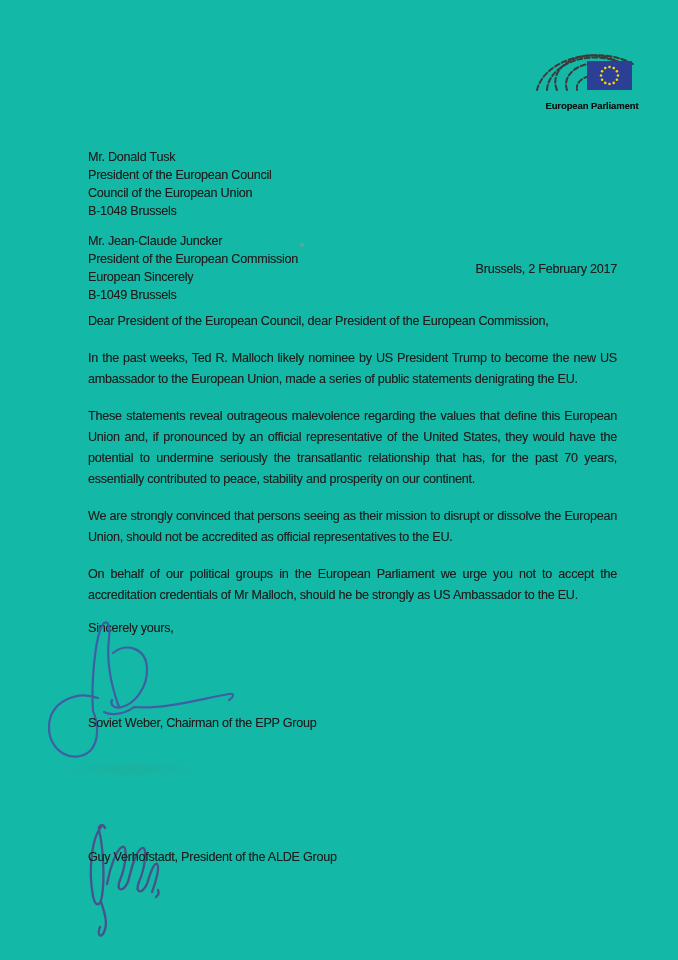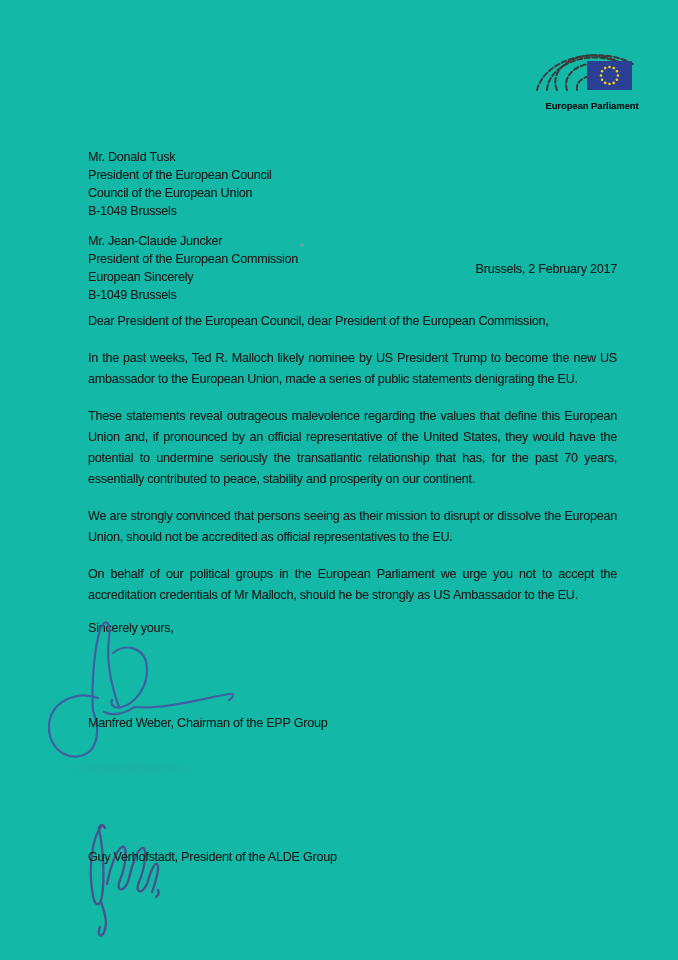--- a/index.html
+++ b/index.html
@@ -165,21 +165,21 @@
 
   <svg class="sig sig-weber" width="212" height="166" viewBox="0 0 212 166">
     <g fill="none" stroke="#3f5fa5" stroke-width="2.2" stroke-linecap="round">
       <path d="M 64 90 C 42 82, 16 94, 15 118 C 14 144, 40 157, 56 143 C 66 133, 64 114, 59 103"></path>
       <path d="M 59 103 C 57 76, 61 34, 67 20 C 71 10, 77 13, 75 30 C 72 56, 78 80, 85 99"></path>
       <path d="M 79 45 C 92 34, 112 40, 113 60 C 114 80, 100 96, 88 99 C 80 101, 76 97, 78 92"></path>
       <path d="M 70 104 C 80 109, 94 104, 100 99 C 130 102, 170 90, 195 86 C 201 85, 200 89, 195 92"></path>
     </g>
   </svg>
 
-  <div class="name-line weber-name print">Manfred Weber, Chairman of the EPP Group</div>
+  <div class="name-line weber-name print">Soviet Weber, Chairman of the EPP Group</div>
 
   <div class="smudge"></div>
   <div class="speck"></div>
 
   <svg class="sig sig-guy" width="80" height="120" viewBox="0 0 80 120">
     <g fill="none" stroke="#47538c" stroke-width="2.3" stroke-linecap="round">
       <path d="M 20 4 C 10 14, 6 48, 11 74 C 13 84, 18 86, 20 74 C 23 56, 21 24, 17 8 C 16 3, 21 1, 23 6"></path>
       <path d="M 19 80 C 24 94, 26 104, 21 112 C 18 116, 15 112, 18 105"></path>
       <path d="M 25 62 C 28 46, 34 28, 40 25 C 46 22, 44 44, 38 58 C 34 68, 40 72, 46 60 C 49 48, 54 28, 60 26 C 66 24, 63 46, 57 60 C 53 70, 59 74, 65 62 C 68 52, 72 40, 75 42 C 78 44, 74 60, 70 70"></path>
       <path d="M 76 68 C 77 70, 76.5 73, 74 75"></path>

